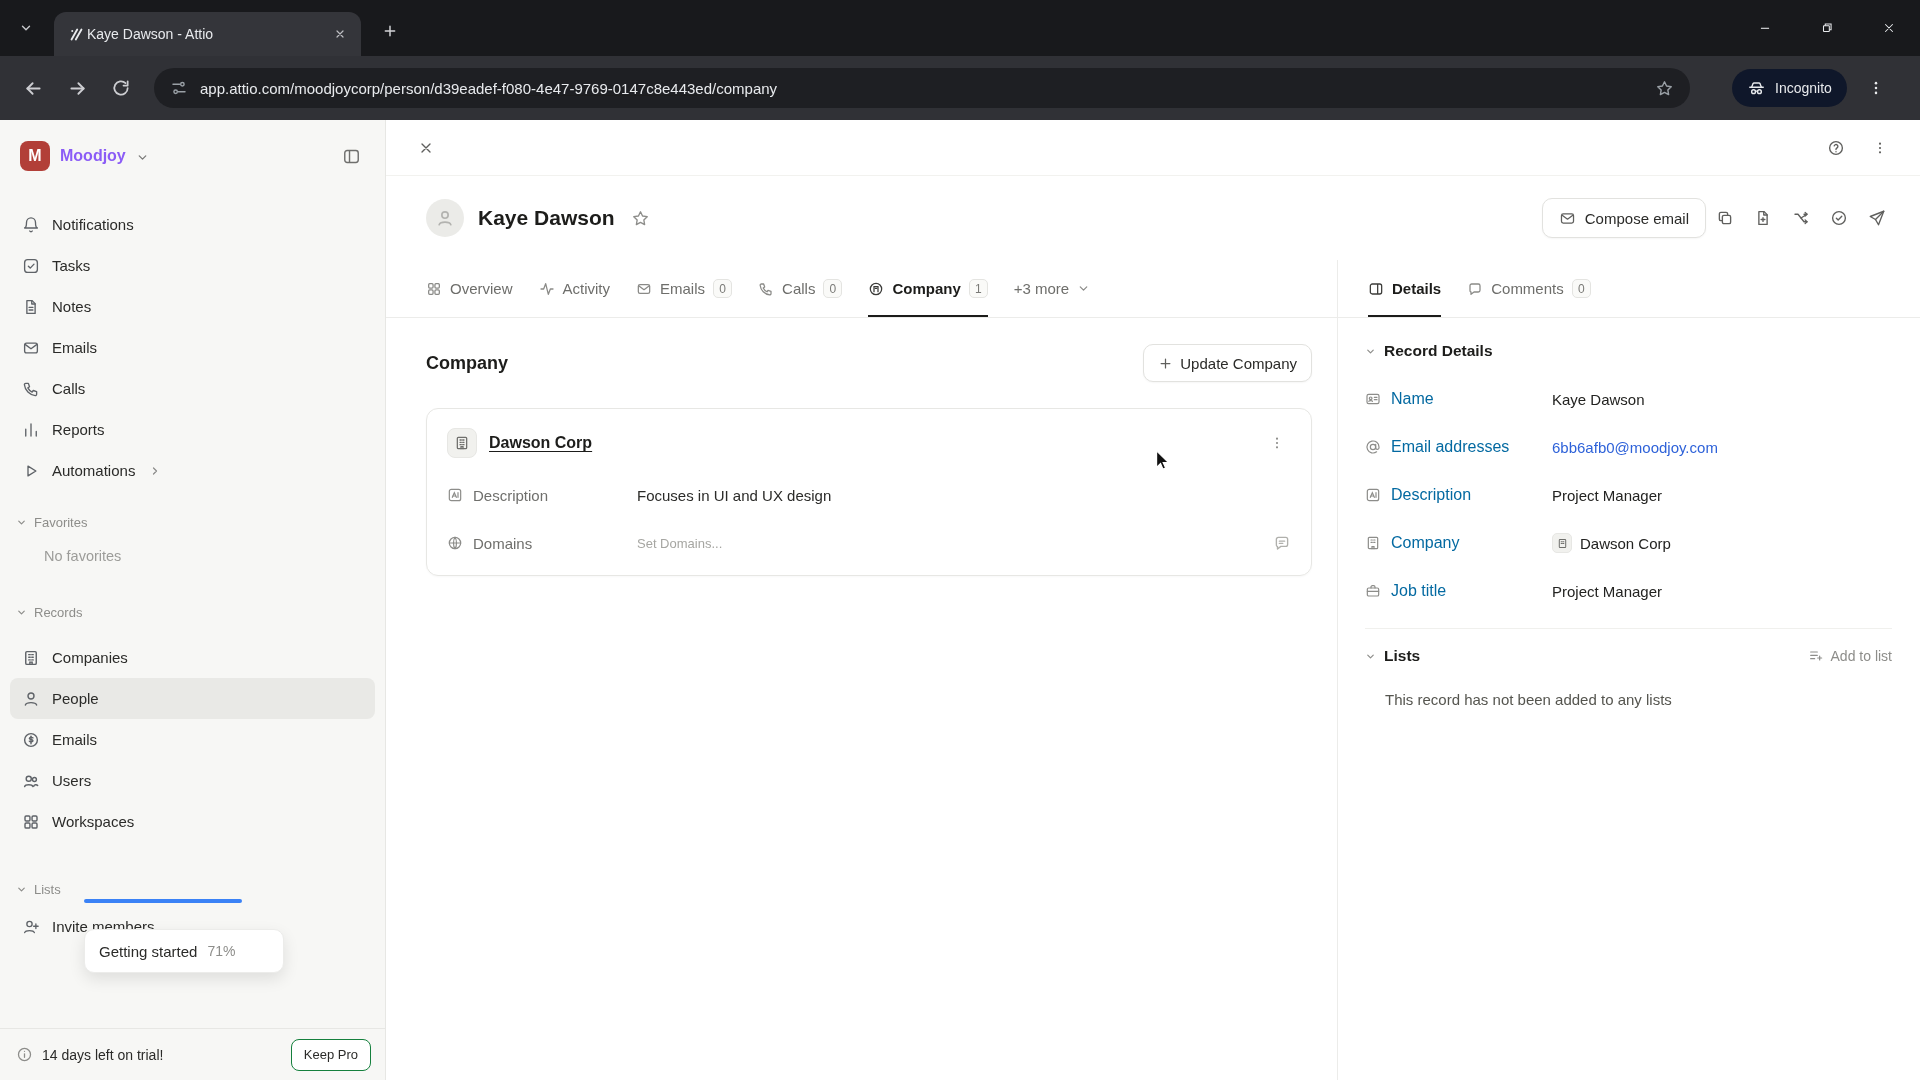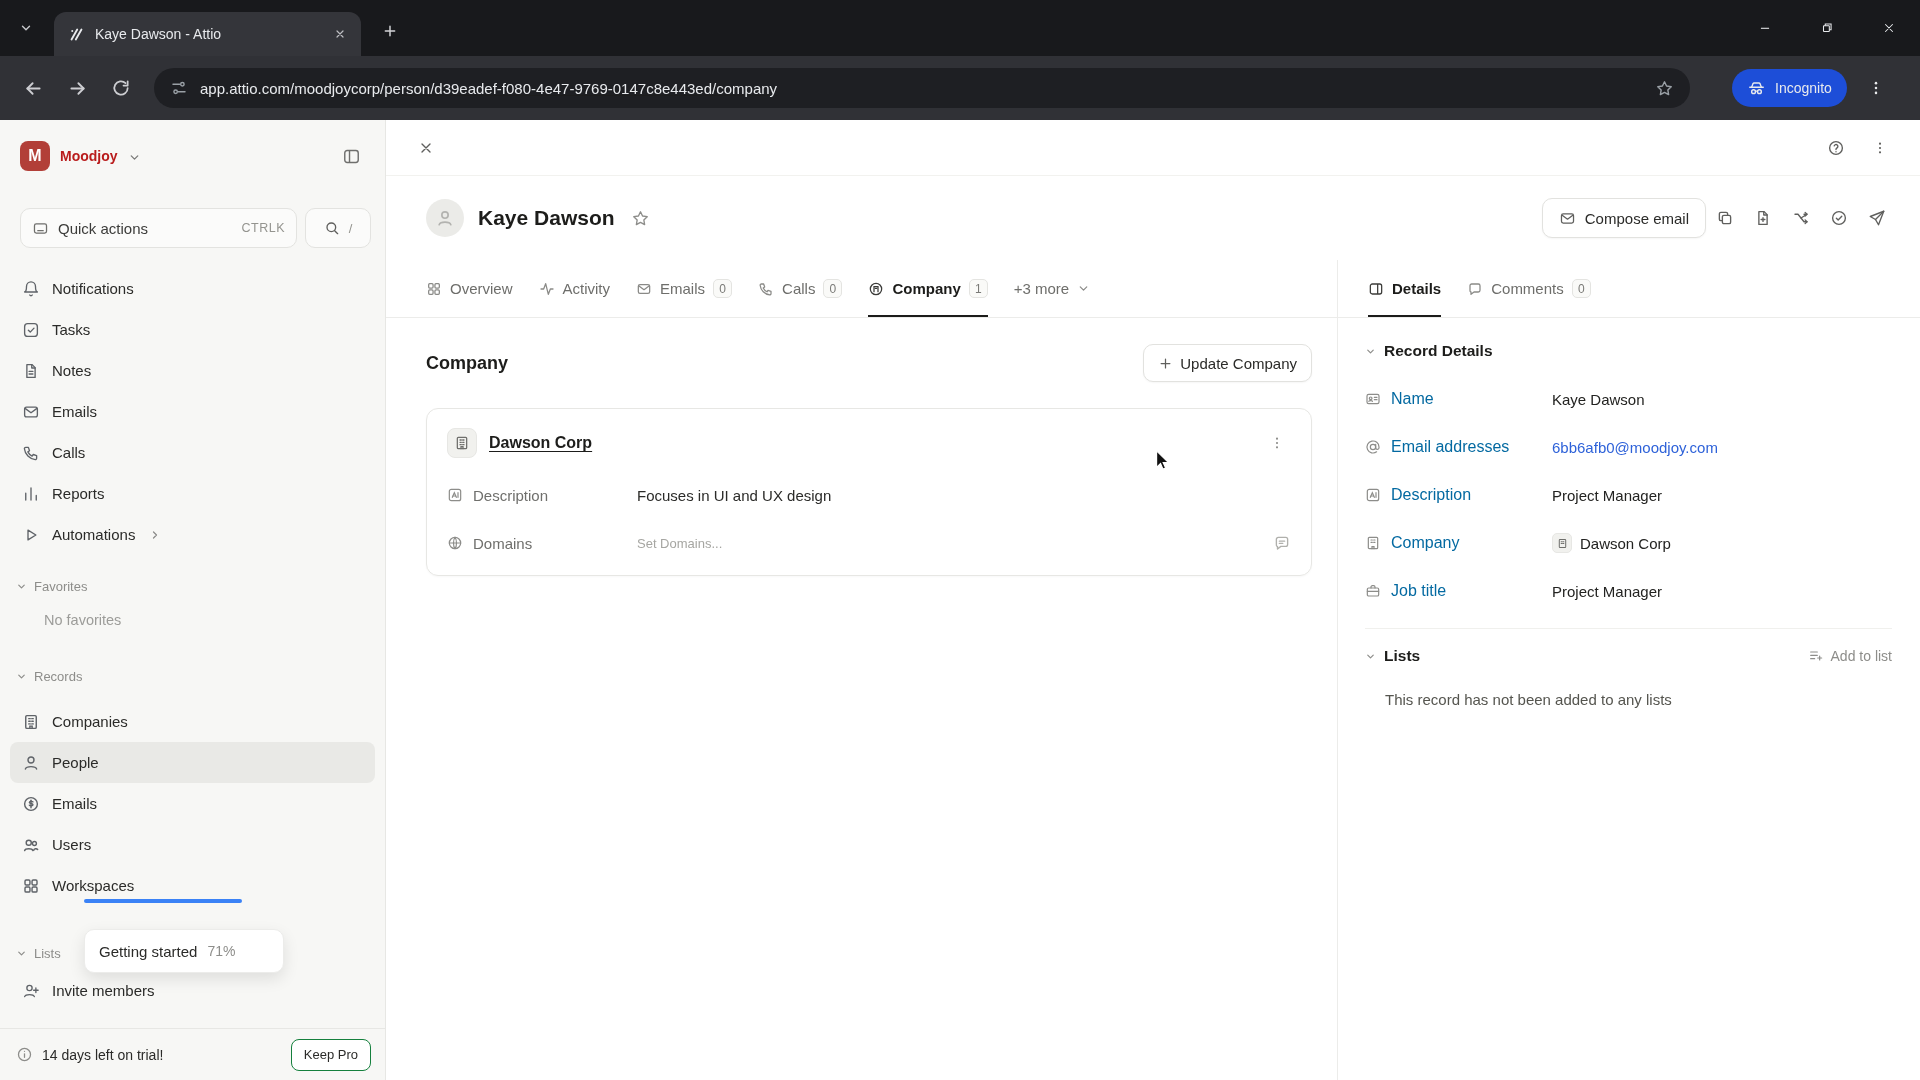--- a/index.html
+++ b/index.html
@@ -4,43 +4,43 @@
 <style>
   * { margin:0; padding:0; box-sizing:border-box; }
   html,body { width:1920px; height:1080px; overflow:hidden; }
   body { font-family:"Liberation Sans", sans-serif; background:#fff; color:#1d1d1d; }
   .screen { position:relative; width:1920px; height:1080px; }
   svg { display:block; }
 
   
   .tabstrip { height:56px; background:#18191c; display:flex; align-items:flex-end; position:relative; }
   .tsearch { position:absolute; left:12px; top:14px; width:28px; height:28px; border-radius:50%; display:grid; place-items:center; color:#c8c9cc; }
-  .btab { margin-left:54px; width:307px; height:44px; background:#34353a; border-radius:12px 12px 0 0; display:flex; align-items:center; gap:10px; padding:0 10px 0 14px; color:#e8eaed; }
+  .btab { margin-left:54px; width:307px; height:44px; background:#34353a; border-radius:12px 12px 0 0; display:flex; align-items:center; gap:2px; padding:0 10px 0 14px; color:#e8eaed; }
   .tab-title { flex:1; font-size:14px; white-space:nowrap; overflow:hidden; text-overflow:ellipsis; }
   .tab-close { width:22px; height:22px; border-radius:50%; display:grid; place-items:center; color:#bdbec2; }
   .newtab { margin-left:14px; margin-bottom:10px; width:30px; height:30px; border-radius:50%; display:grid; place-items:center; color:#d3d4d7; }
   .wincontrols { position:absolute; right:0; top:0; height:56px; display:flex; }
   .winbtn { width:62px; height:56px; display:grid; place-items:center; color:#e8eaed; }
 
   .toolbar { height:64px; background:#303136; display:flex; align-items:center; padding:0 14px; }
   .navbtn { width:38px; height:38px; border-radius:50%; display:grid; place-items:center; color:#cdced2; margin-right:6px; }
   .urlpill { width:1536px; height:40px; background:#1e1f23; border-radius:20px; display:flex; align-items:center; gap:12px; padding:0 16px; margin-left:8px;text-decoration:underline; }
   .urltext { flex:1; color:#e8eaed; font-size:15px; white-space:nowrap; overflow:hidden; }
   .pill-ic { color:#9aa0a6; }
-  .incog { margin-left:42px; height:38px; border-radius:19px; background:#1d4ed8; color:#e8eaed; display:flex; align-items:center; gap:9px; padding:16px 15px; font-size:14px; }
+  .incog { margin-left:42px; height:38px; border-radius:19px; background:#0f172a; color:#e8eaed; display:flex; align-items:center; gap:9px; padding:16px 15px; font-size:14px; }
   .chromekebab { margin-left:12px; width:34px; height:34px; display:grid; place-items:center; color:#e8eaed; }
 
   
   .app { display:flex; height:960px; background:#fff; }
 
   
   .sidebar { position:relative; width:386px; background:#f7f7f5; border-right:1px solid #e7e7e4; padding-top:8px; display:flex; flex-direction:column; flex:none; }
   .ws-row { height:56px; display:flex; align-items:center; gap:10px; padding:0 18px 0 20px; }
   .ws-logo { width:30px; height:30px; border-radius:8px; background:#b23f38; color:#fff; font-weight:bold; font-size:16px; display:grid; place-items:center; }
-  .ws-name { font-size:14px; font-weight:bold; color:#b91c1c; }
+  .ws-name { font-size:16px; font-weight:bold; color:#8b5cf6; }
   .ws-chev { color:#7a7a78; margin-top:2px; }
   .collapse-btn { margin-left:auto; width:32px; height:32px; display:grid; place-items:center; color:#6f6f6d; border-radius:8px; }
   .quick-row { display:flex; gap:8px; margin:24px 14px 0 20px; }
   .qa-pill { flex:1; height:40px; border:1px solid #e3e3e0; border-radius:10px; background:#fbfbfa; display:flex; align-items:center; gap:9px; padding:0 11px; color:#3c3c3a; font-size:15px; }
   .qa-short { margin-left:auto; color:#94948f; font-size:12.5px; letter-spacing:.5px; }
   .sp-pill { width:66px; height:40px; border:1px solid #e3e3e0; border-radius:10px; background:#fbfbfa; display:flex; align-items:center; justify-content:center; gap:9px; color:#5f5f5d; }
   .sp-slash { font-size:13px; color:#94948f; }
   .navlist { margin-top:20px; padding:0 10px; }
   .nav-item { height:41px; display:flex; align-items:center; gap:12px; padding:0 12px; border-radius:8px; font-size:15px; color:#2b2b29; }
   .nav-item .ic { color:#5f6368; }
@@ -228,37 +228,20 @@
             <path d="M6 9l6 6 6-6"></path>
           </svg>
         <span class="collapse-btn">
           <svg width="19" height="19" viewBox="0 0 24 24" fill="none" stroke="currentColor" stroke-width="1.8">
               <rect x="3.5" y="4.5" width="17" height="15" rx="3"></rect>
               <path d="M9.5 4.5v15"></path>
             </svg>
         </span>
       </div>
 
-      <div class="quick-row">
-        <div class="qa-pill">
-          <svg width="17" height="17" viewBox="0 0 24 24" fill="none" stroke="#6f6f6c" stroke-width="1.8">
-              <rect x="3.5" y="5.5" width="17" height="13" rx="2.5"></rect>
-              <path d="M7 9.5h.01M11 9.5h.01M15 9.5h.01M7.5 15h9"></path>
-            </svg>
-          <span>Quick actions</span>
-          <span class="qa-short">CTRLK</span>
-        </div>
-        <div class="sp-pill">
-          <svg width="16" height="16" viewBox="0 0 24 24" fill="none" stroke="currentColor" stroke-width="2" stroke-linecap="round">
-              <circle cx="11" cy="11" r="6.5"></circle>
-              <path d="M16 16l4.5 4.5"></path>
-            </svg>
-          <span class="sp-slash">/</span>
-        </div>
-      </div>
 
       <div class="navlist">
         <div class="nav-item">
           <svg class="ic" width="18" height="18" viewBox="0 0 24 24" fill="none" stroke="currentColor" stroke-width="1.8" stroke-linecap="round" stroke-linejoin="round">
               <path d="M18 8.5a6 6 0 0 0-12 0c0 6.5-2.5 7.5-2.5 7.5h17S18 15 18 8.5"></path>
               <path d="M10.3 20a2 2 0 0 0 3.4 0"></path>
             </svg>
           <span>Notifications</span>
         </div>
         <div class="nav-item">

